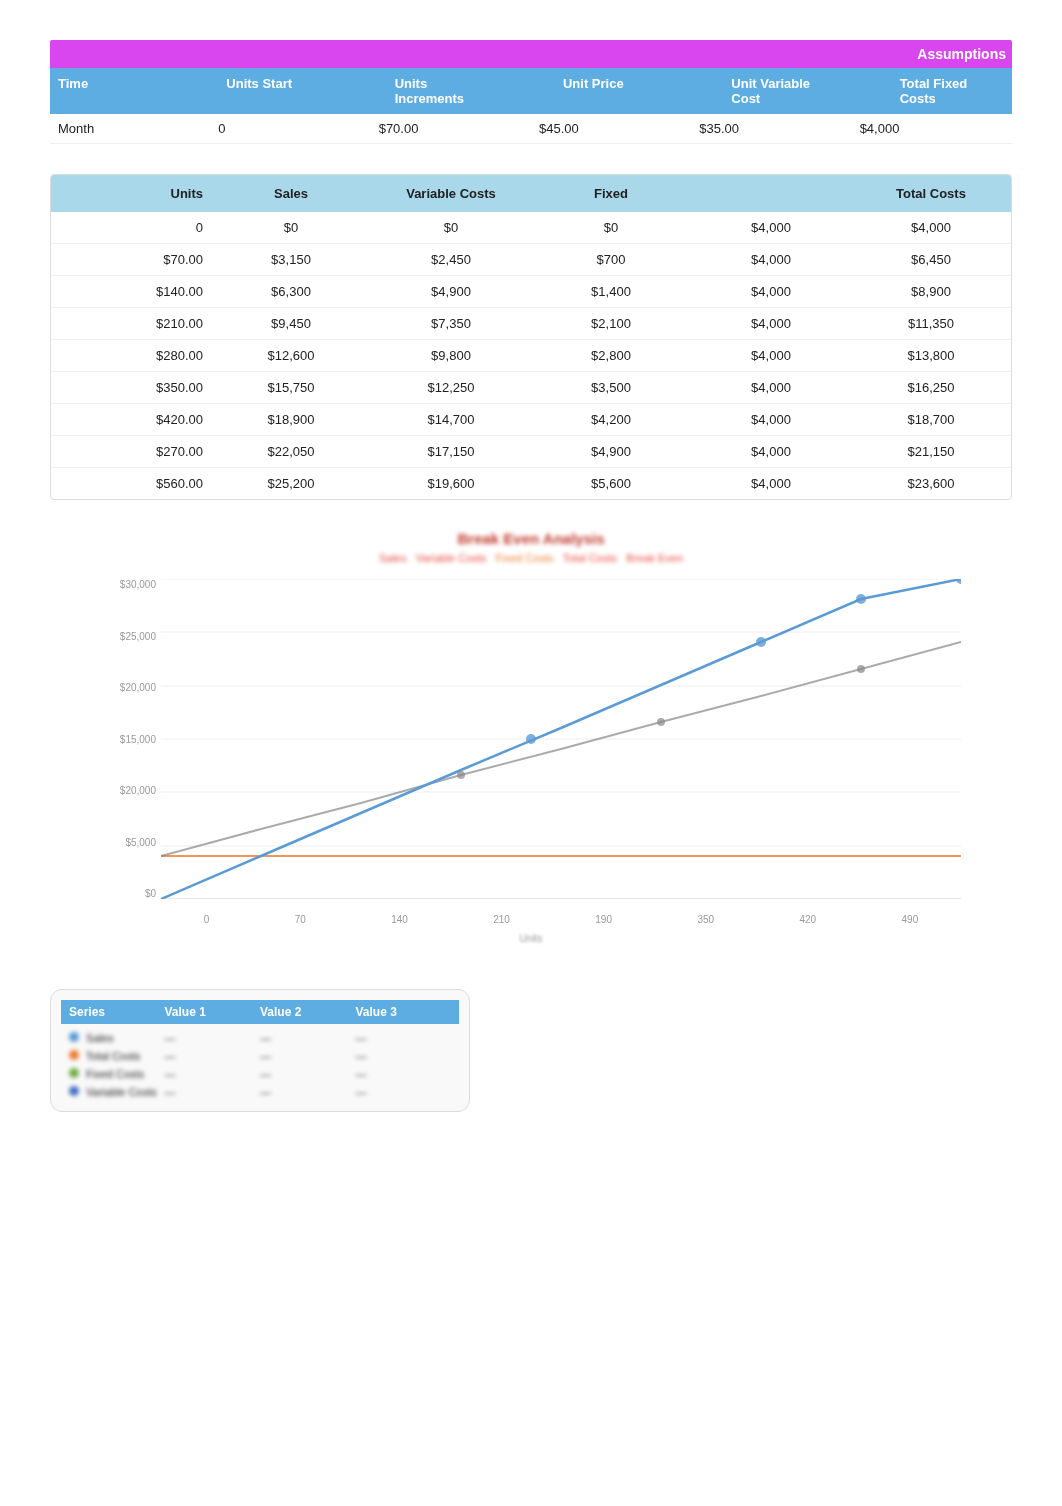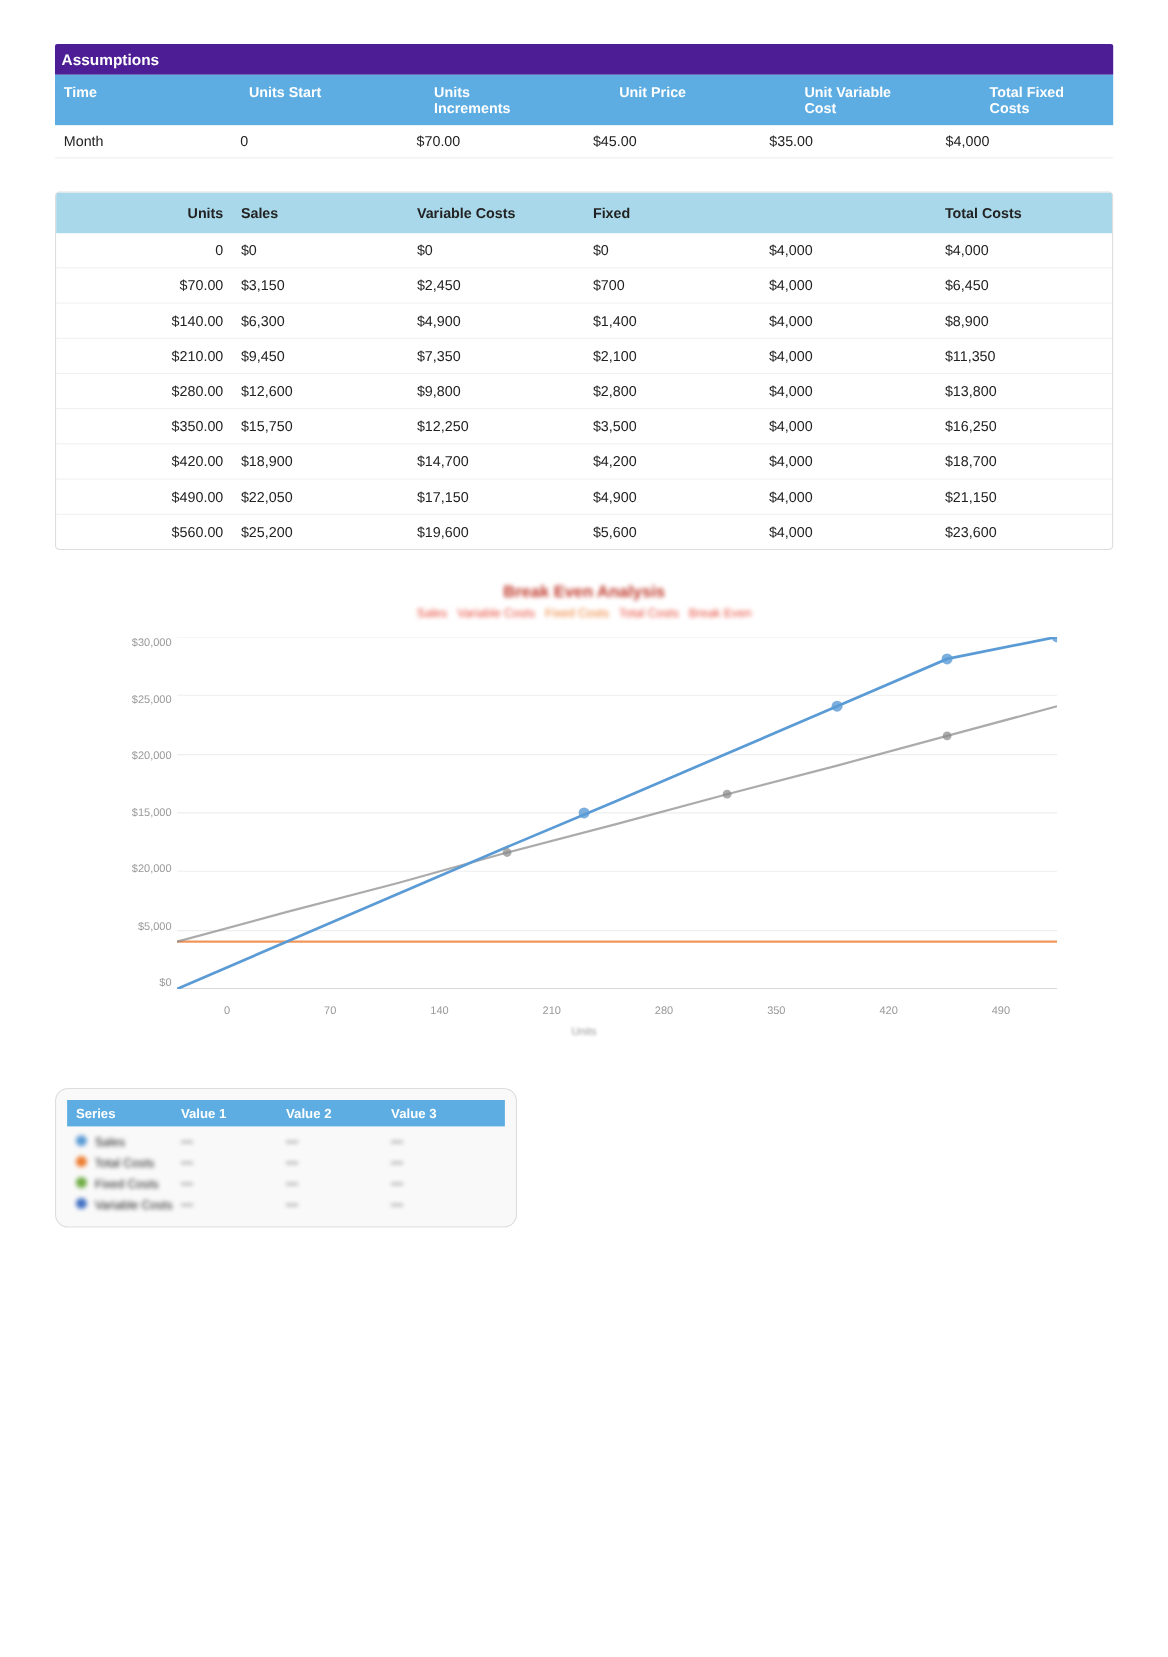--- a/index.html
+++ b/index.html
@@ -11,23 +11,23 @@
       width: 1062px;
       min-height: 1506px;
       padding: 40px 50px;
     }
 
     
     .assumptions-section {
       margin-bottom: 30px;
     }
     .assumptions-title-row {
-      background: #4c1d95;
+      background: #d946ef;
       color: white;
-      text-align: left;
+      text-align: right;
       padding: 6px;
       font-weight: bold;
       font-size: 14px;
       border-radius: 2px 2px 0 0;
     }
     .assumptions-header-row {
       display: flex;
       background: #5dade2;
       color: white;
       font-weight: bold;
@@ -65,21 +65,21 @@
       display: flex;
       padding: 5px 0;
       border-bottom: 1px solid #f0f0f0;
     }
     .data-table-row:last-child {
       border-bottom: none;
     }
     .data-cell {
       flex: 1;
       padding: 3px 8px;
-      text-align: left;
+      text-align: center;
       font-size: 13px;
     }
     .data-cell:first-child {
       text-align: right;
     }
 
     
     .chart-section {
       margin: 20px 0 30px 0;
       text-align: center;
@@ -276,21 +276,21 @@
       </div>
       <div class="data-table-row">
         <div class="data-cell">$420.00</div>
         <div class="data-cell">$18,900</div>
         <div class="data-cell">$14,700</div>
         <div class="data-cell">$4,200</div>
         <div class="data-cell">$4,000</div>
         <div class="data-cell">$18,700</div>
       </div>
       <div class="data-table-row">
-        <div class="data-cell">$490.00</div>
+        <div class="data-cell">$270.00</div>
         <div class="data-cell">$22,050</div>
         <div class="data-cell">$17,150</div>
         <div class="data-cell">$4,900</div>
         <div class="data-cell">$4,000</div>
         <div class="data-cell">$21,150</div>
       </div>
       <div class="data-table-row">
         <div class="data-cell">$560.00</div>
         <div class="data-cell">$25,200</div>
         <div class="data-cell">$19,600</div>
@@ -346,21 +346,21 @@
         <circle cx="300" cy="196" r="4" fill="#888" opacity="0.7"></circle>
         <circle cx="500" cy="143" r="4" fill="#888" opacity="0.7"></circle>
         <circle cx="700" cy="90" r="4" fill="#888" opacity="0.7"></circle>
       </svg>
     </div>
     <div class="chart-x-labels">
       <span>0</span>
       <span>70</span>
       <span>140</span>
       <span>210</span>
-      <span>280</span>
+      <span>190</span>
       <span>350</span>
       <span>420</span>
       <span>490</span>
     </div>
     <div class="chart-x-center-label">Units</div>
   </div>
 </div>
 
 
 <div class="legend-section">

